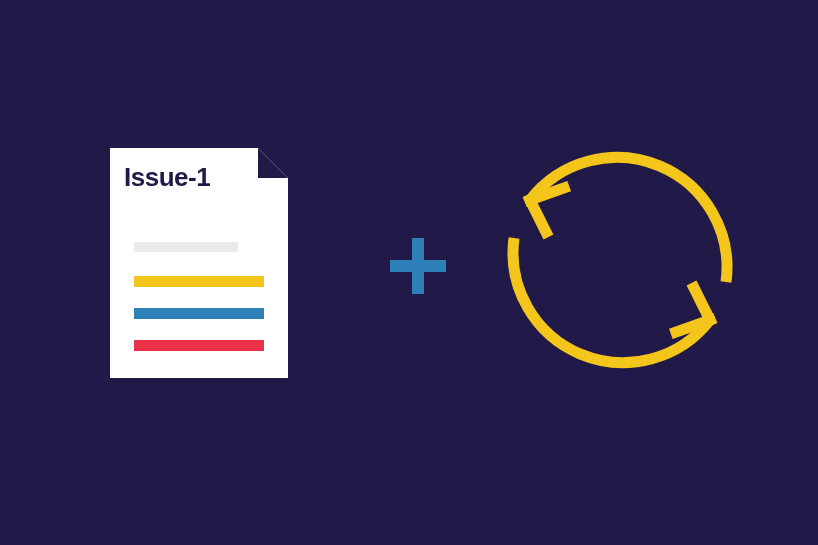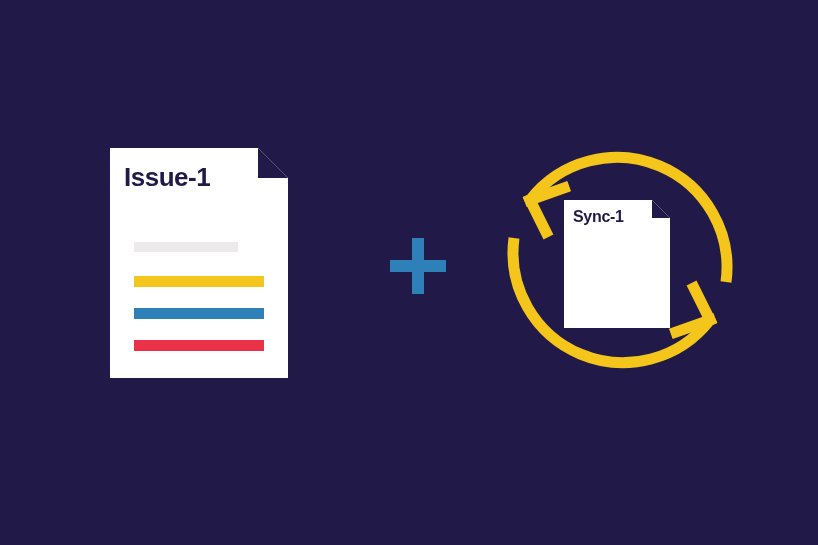--- a/index.html
+++ b/index.html
@@ -152,19 +152,14 @@
       <path d="M 60 90 L 94 78"></path>
       <path d="M 60 90 L 76 122"></path>
     </g>
 
     <g fill="none" stroke="#f4c51a" stroke-width="11" stroke-linecap="square">
       <path d="M 240 210 L 206 222"></path>
       <path d="M 240 210 L 224 178"></path>
     </g>
   </svg>
 
-  <div class="sync-doc">
-    <div class="fold"></div>
-    <div class="fold-inner"></div>
-    <div class="title">Sync-1</div>
-  </div>
 
 </div>
 
 </body></html>

